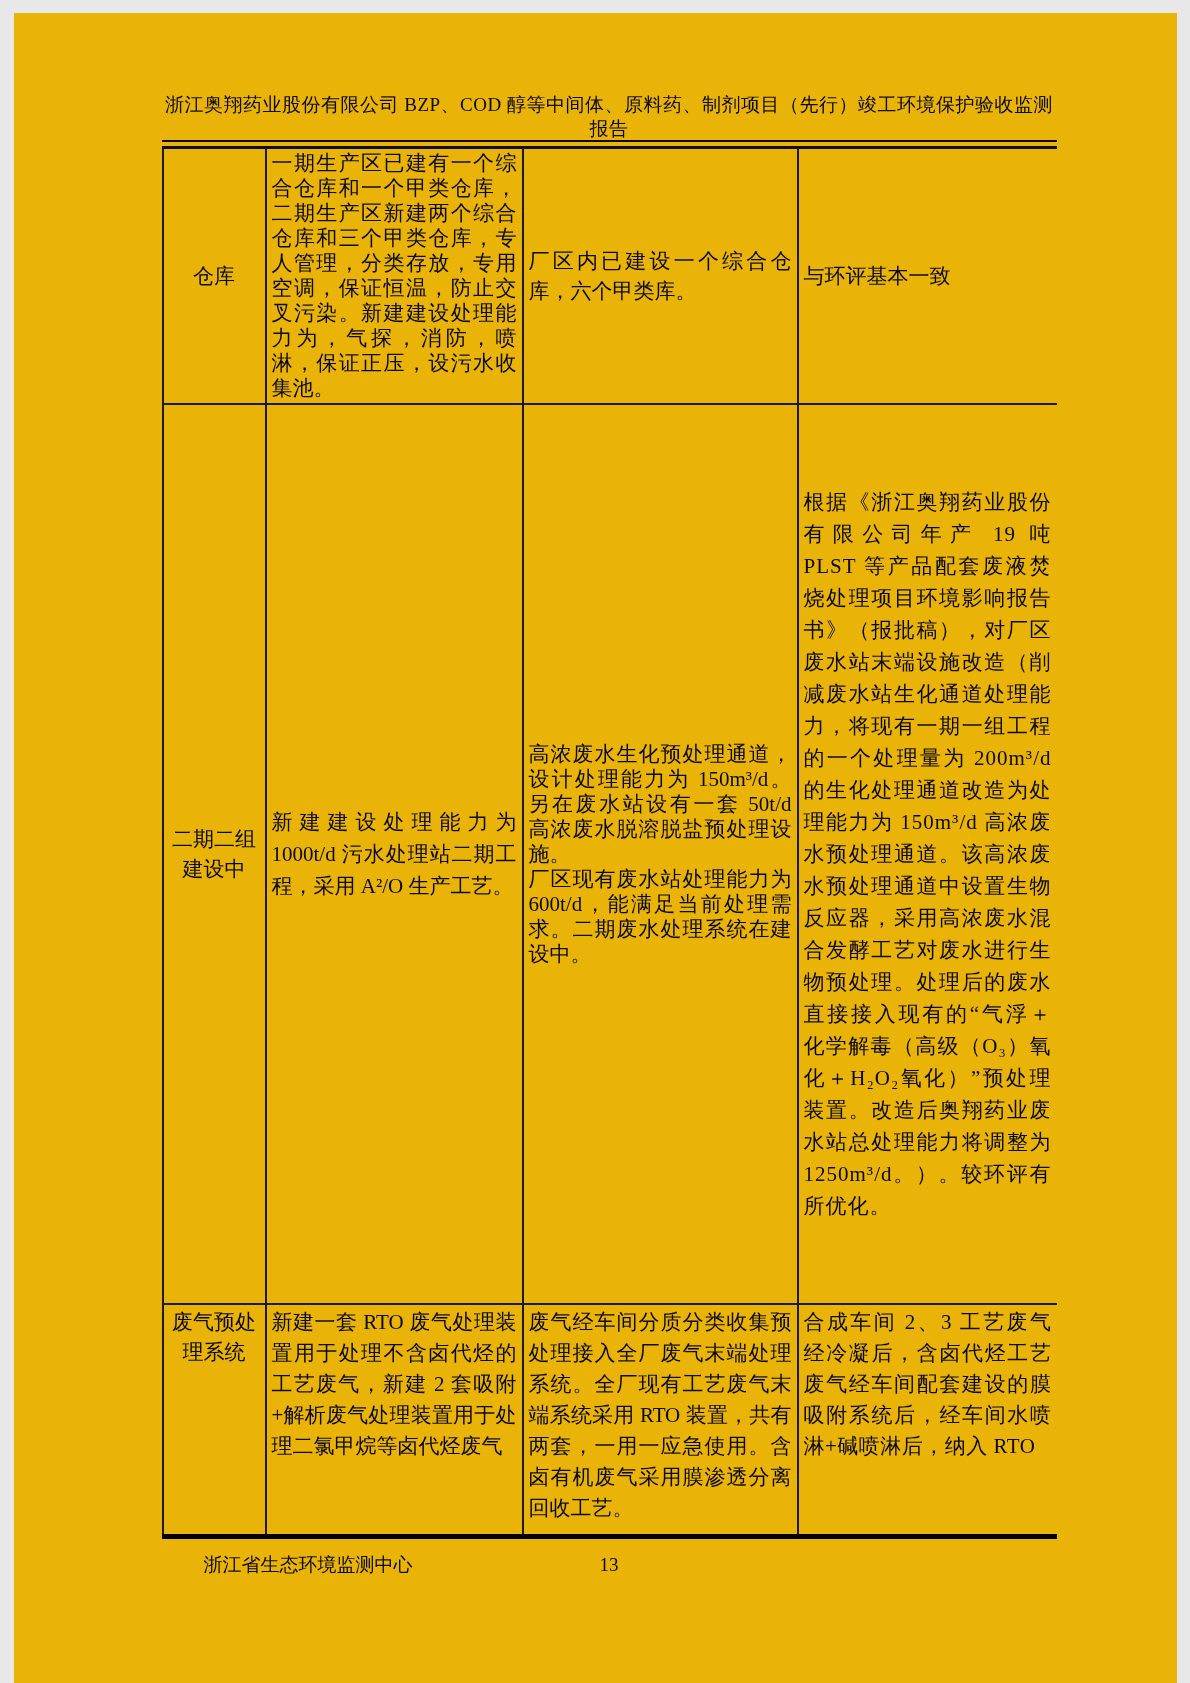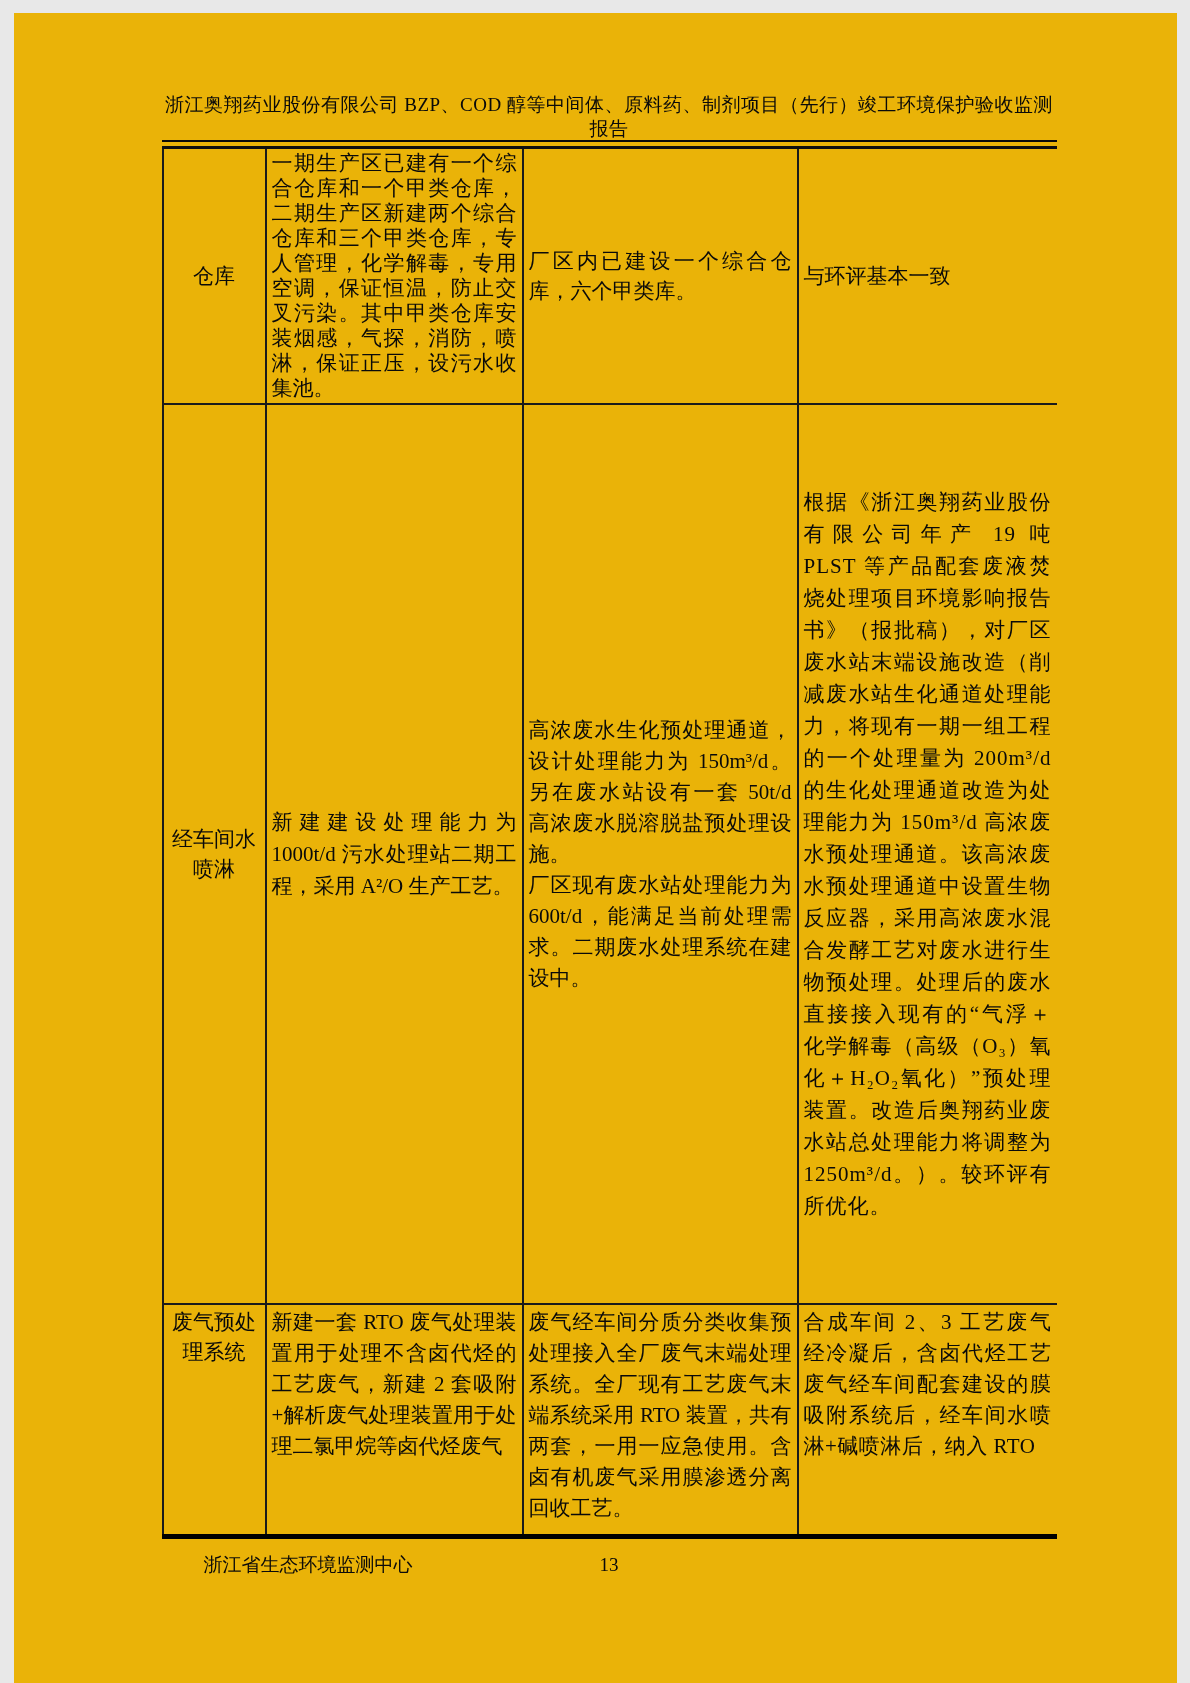--- a/index.html
+++ b/index.html
@@ -50,21 +50,21 @@
   td.body  { text-align:justify; }
 
   td.r1c2 { line-height:30px; vertical-align:top; }
   td.r1c3 { line-height:30px; vertical-align:top; text-align:justify; text-align-last:center; }
 
   td.r2c2 { font-size:20px; line-height:25px; }
   td.r2c3 { line-height:30px; }
   td.r2c4 { }
 
   td.r3c2 { line-height:32px; }
-  td.r3c3 { font-size:20px; line-height:31px; }
+  td.r3c3 { font-size:20px; line-height:25px; }
   td.r3c3 .para2 { margin-top:0; }
   td.r3c4 {
     vertical-align:top;
     font-size:23px; line-height:32px;
     letter-spacing:1px;
     padding:4px 6px;
     text-align:justify;
   }
 
   tr.r4 td { vertical-align:top; }
@@ -94,27 +94,27 @@
         <col class="c1">
           <col class="c2">
           <col class="c3">
           <col class="c4">
       </colgroup>
 
       <tbody>
 
       <tr style="height:204px;">
         <td class="cat">仓库</td>
-        <td class="body r2c2">一期生产区已建有一个综合仓库和一个甲类仓库，二期生产区新建两个综合仓库和三个甲类仓库，专人管理，化学解毒，专用空调，保证恒温，防止交叉污染。其中甲类仓库安装烟感，气探，消防，喷淋，保证正压，设污水收集池。</td>
+        <td class="body r2c2">一期生产区已建有一个综合仓库和一个甲类仓库，二期生产区新建两个综合仓库和三个甲类仓库，专人管理，分类存放，专用空调，保证恒温，防止交叉污染。新建建设处理能力为，气探，消防，喷淋，保证正压，设污水收集池。</td>
         <td class="body r2c3">厂区内已建设一个综合仓库，六个甲类库。</td>
         <td class="r2c4">与环评基本一致</td>
       </tr>
 
       <tr style="height:900px;">
-        <td class="cat">经车间水喷淋</td>
+        <td class="cat">二期二组建设中</td>
         <td class="body r3c2">新建建设处理能力为 1000t/d 污水处理站二期工程，采用 A²/O 生产工艺。</td>
         <td class="body r3c3">
           <div class="para1">高浓废水生化预处理通道，设计处理能力为 150m³/d。另在废水站设有一套 50t/d 高浓废水脱溶脱盐预处理设施。</div>
           <div class="para2">厂区现有废水站处理能力为 600t/d，能满足当前处理需求。二期废水处理系统在建设中。</div>
         </td>
         <td class="r3c4">根据《浙江奥翔药业股份有限公司年产 19 吨 PLST 等产品配套废液焚烧处理项目环境影响报告书》（报批稿），对厂区废水站末端设施改造（削减废水站生化通道处理能力，将现有一期一组工程的一个处理量为 200m³/d 的生化处理通道改造为处理能力为 150m³/d 高浓废水预处理通道。该高浓废水预处理通道中设置生物反应器，采用高浓废水混合发酵工艺对废水进行生物预处理。处理后的废水直接接入现有的“气浮＋化学解毒（高级（O₃）氧化＋H₂O₂氧化）”预处理装置。改造后奥翔药业废水站总处理能力将调整为 1250m³/d。）。较环评有所优化。</td>
       </tr>
 
       <tr class="r4" style="height:300px;">
         <td class="cat r4c1">废气预处理系统</td>

